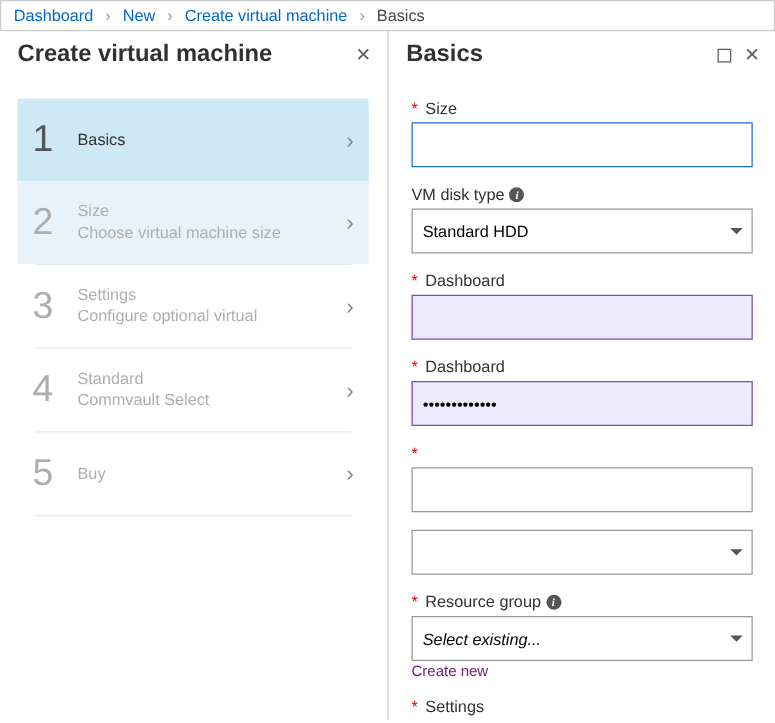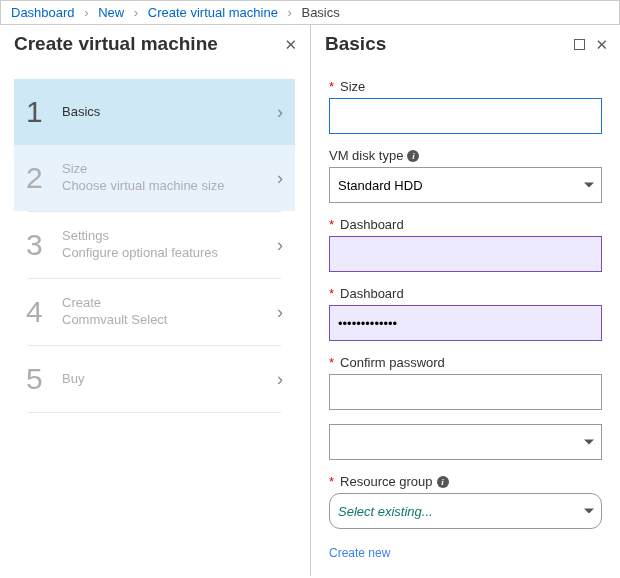--- a/index.html
+++ b/index.html
@@ -119,21 +119,21 @@
       position:absolute;
       right:8px; top:50%;
       width:0;height:0;
       border-left:5px solid transparent;
       border-right:5px solid transparent;
       border-top:5px solid #555;
       transform:translateY(-50%);
       pointer-events:none;
     }
     .select-placeholder { color:#888; font-style:italic; }
-    .link { color:#3b82f6; font-size:12px; cursor:pointer; margin-top:17px; display:inline-block;}
+    .link { color:#701a75; font-size:12px; cursor:pointer; margin-top:1px; display:inline-block;}
     .right-header-buttons { display:flex; gap:10px; align-items:center; }
   </style>
 </head>
 <body>
 
 <div class="breadcrumb">
   <a>Dashboard</a>
   <span class="sep">›</span>
   <a>New</a>
   <span class="sep">›</span>
@@ -167,30 +167,30 @@
           <div class="step-subtitle" style="color:#aeaeae">Choose virtual machine size</div>
         </div>
         <div class="step-chevron">›</div>
       </div>
       <div class="step-divider"></div>
 
       <div class="step inactive">
         <div class="step-num">3</div>
         <div class="step-body">
           <div class="step-title">Settings</div>
-          <div class="step-subtitle">Configure optional features</div>
+          <div class="step-subtitle">Configure optional virtual</div>
         </div>
         <div class="step-chevron">›</div>
       </div>
       <div class="step-divider"></div>
 
       <div class="step inactive">
         <div class="step-num">4</div>
         <div class="step-body">
-          <div class="step-title">Create</div>
+          <div class="step-title">Standard</div>
           <div class="step-subtitle">Commvault Select</div>
         </div>
         <div class="step-chevron">›</div>
       </div>
       <div class="step-divider"></div>
 
       <div class="step inactive">
         <div class="step-num">5</div>
         <div class="step-body">
           <div class="step-title">Buy</div>
@@ -242,39 +242,38 @@
         <div class="form-label">
           <span class="req">*</span>
             <span>Dashboard</span>
         </div>
         <input class="form-input violet" value="•••••••••••••" style="">
       </div>
 
       <div class="form-row">
         <div class="form-label">
           <span class="req">*</span>
-            <span>Confirm password</span>
         </div>
         <input class="form-input" value="" style="">
       </div>
 
       <div class="form-row">
         <div class="select-wrap">
           <input class="form-select" readonly="" value="" style="">
         </div>
       </div>
 
       <div class="form-row">
         <div class="form-label">
           <span class="req">*</span>
             <span>Resource group</span>
           <span class="info-icon">i</span>
         </div>
         <div class="select-wrap">
-          <input class="form-select select-placeholder" readonly="" style="font-style: italic; color: #0f766e; border-radius: 11px;" value="Select existing...">
+          <input class="form-select select-placeholder" readonly="" style="font-style: italic; color: #000000;" value="Select existing...">
         </div>
         <span class="link">Create new</span>
       </div>
 
       <div class="form-row">
         <div class="form-label">
           <span class="req">*</span>
             <span>Settings</span>
         </div>
         <div class="select-wrap">

